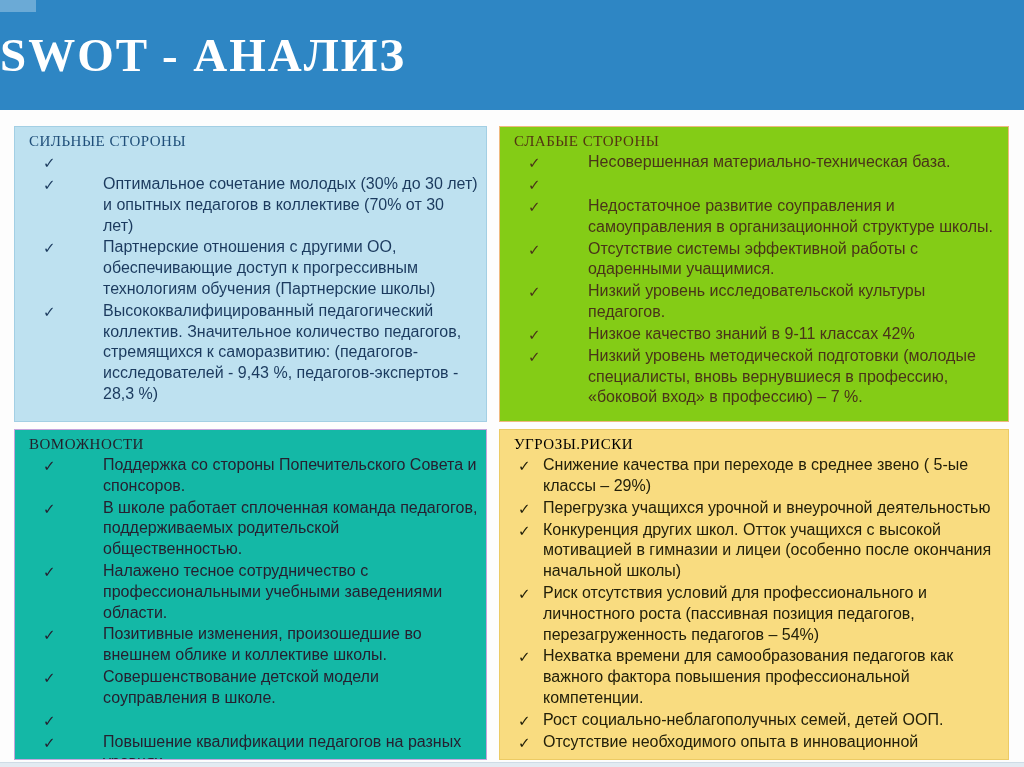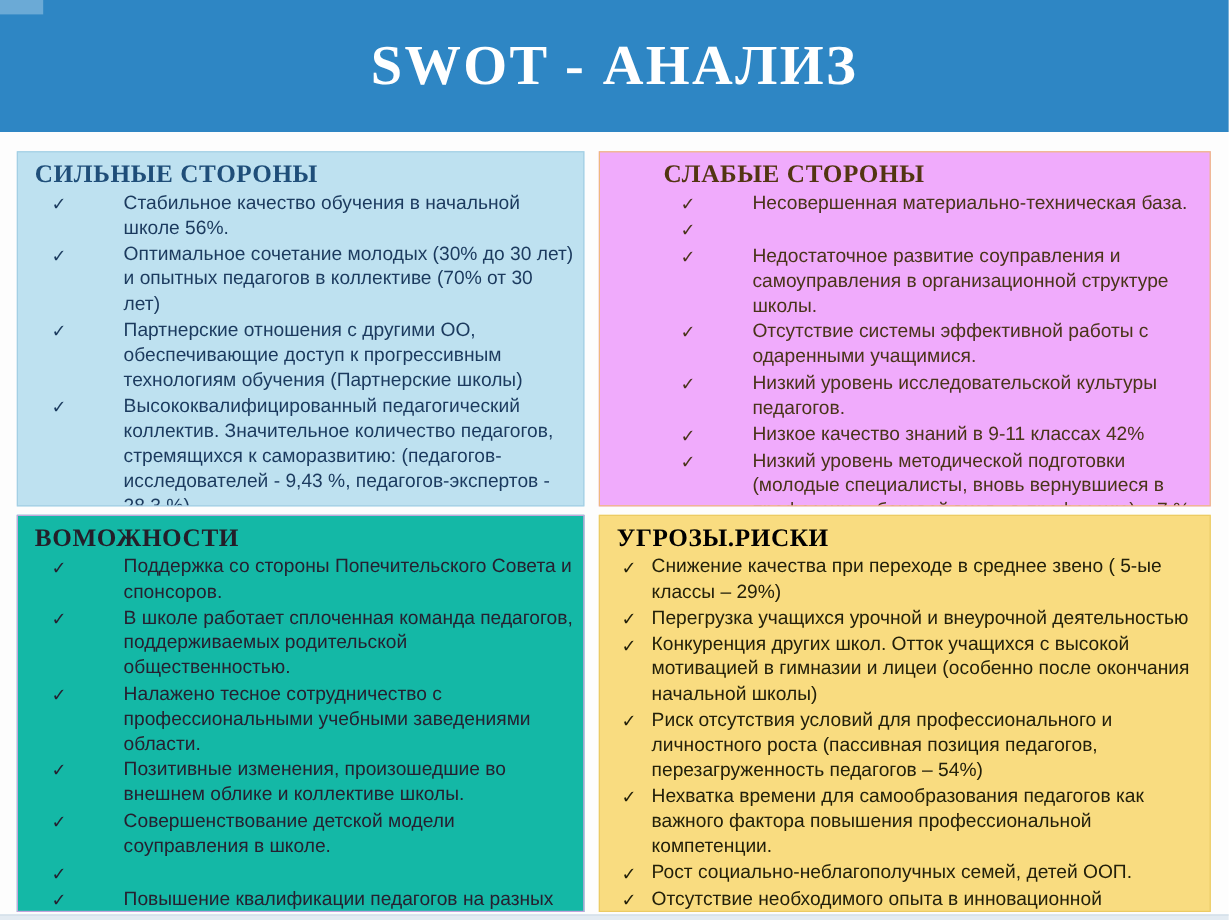--- a/index.html
+++ b/index.html
@@ -8,21 +8,21 @@
     background:#ffffff;
     font-family:"Liberation Sans","DejaVu Sans",sans-serif;
     overflow:hidden;
   }
   .slide{
     position:relative;width:1024px;height:767px;background:#fdfdfd;
   }
   
   .banner{
     position:absolute;left:0;top:0;width:1024px;height:110px;
-    display:flex;align-items:center;justify-content:center;
+    display:flex;align-items:center;
   }
   .banner h1{
     margin:0;
     font-family:"Liberation Serif","DejaVu Serif",serif;
     font-weight:bold;
     font-size:47px;
     letter-spacing:2px;
     color:#ffffff;
   }
   .corner-accent{
@@ -38,22 +38,22 @@
   }
   .quad.q-strengths   {left:14px; top:126px; width:473px; height:296px;}
   .quad.q-weaknesses  {left:499px;top:126px; width:510px; height:296px;}
   .quad.q-opportunities{left:14px; top:429px; width:473px; height:331px;}
   .quad.q-threats     {left:499px;top:429px; width:510px; height:331px;}
 
   .quad h2{
     margin:6px 0 2px 0;
     padding:0 10px 0 14px;
     font-family:"Liberation Serif","DejaVu Serif",serif;
-    font-weight:bold;
-    font-size:21px;
+    font-weight:normal;
+    font-size:15px;
     letter-spacing:.5px;
   }
   .quad ul{
     list-style:none;margin:0;padding:0 8px 4px 0;
   }
   .quad li{
     display:flex;align-items:flex-start;
     font-size:16px;line-height:1.3;
     margin:1px 0;
   }
@@ -82,38 +82,37 @@
   <div class="banner" style="background: rgb(46, 134, 196);">
     <div class="corner-accent"></div>
     <h1 style="color: rgb(255, 255, 255);">SWOT - АНАЛИЗ</h1>
   </div>
 
   <section class="quad wide q-strengths" style="background: rgb(190, 225, 240); border-color: rgb(163, 207, 228); color: rgb(27, 58, 94);">
     <h2 style="color: rgb(31, 78, 121);">СИЛЬНЫЕ СТОРОНЫ</h2>
     <ul>
         <li>
           <span class="check">✓</span>
-          <span class="item-text">Стабильное качество обучения в начальной школе 56%.</span>
         </li>
         <li>
           <span class="check">✓</span>
           <span class="item-text">Оптимальное сочетание молодых (30% до 30 лет) и опытных педагогов в коллективе (70% от 30 лет)</span>
         </li>
         <li>
           <span class="check">✓</span>
           <span class="item-text">Партнерские отношения с другими ОО, обеспечивающие доступ к прогрессивным технологиям обучения (Партнерские школы)</span>
         </li>
         <li>
           <span class="check">✓</span>
           <span class="item-text">Высококвалифицированный педагогический коллектив. Значительное количество педагогов, стремящихся к саморазвитию: (педагогов-исследователей - 9,43 %, педагогов-экспертов - 28,3 %)</span>
         </li>
       </ul>
   </section>
 
-  <section class="quad wide q-weaknesses" style="background: #f0abfc; border-color: rgb(239, 184, 126); color: rgb(73, 52, 25); padding-left: 39px;">
+  <section class="quad wide q-weaknesses" style="background: #84cc16; border-color: rgb(239, 184, 126); color: rgb(73, 52, 25);">
     <h2 style="color: rgb(82, 53, 18);">СЛАБЫЕ СТОРОНЫ</h2>
     <ul>
         <li>
           <span class="check">✓</span>
           <span class="item-text">Несовершенная материально-техническая база.</span>
         </li>
         <li>
           <span class="check">✓</span>
         </li>
         <li>

